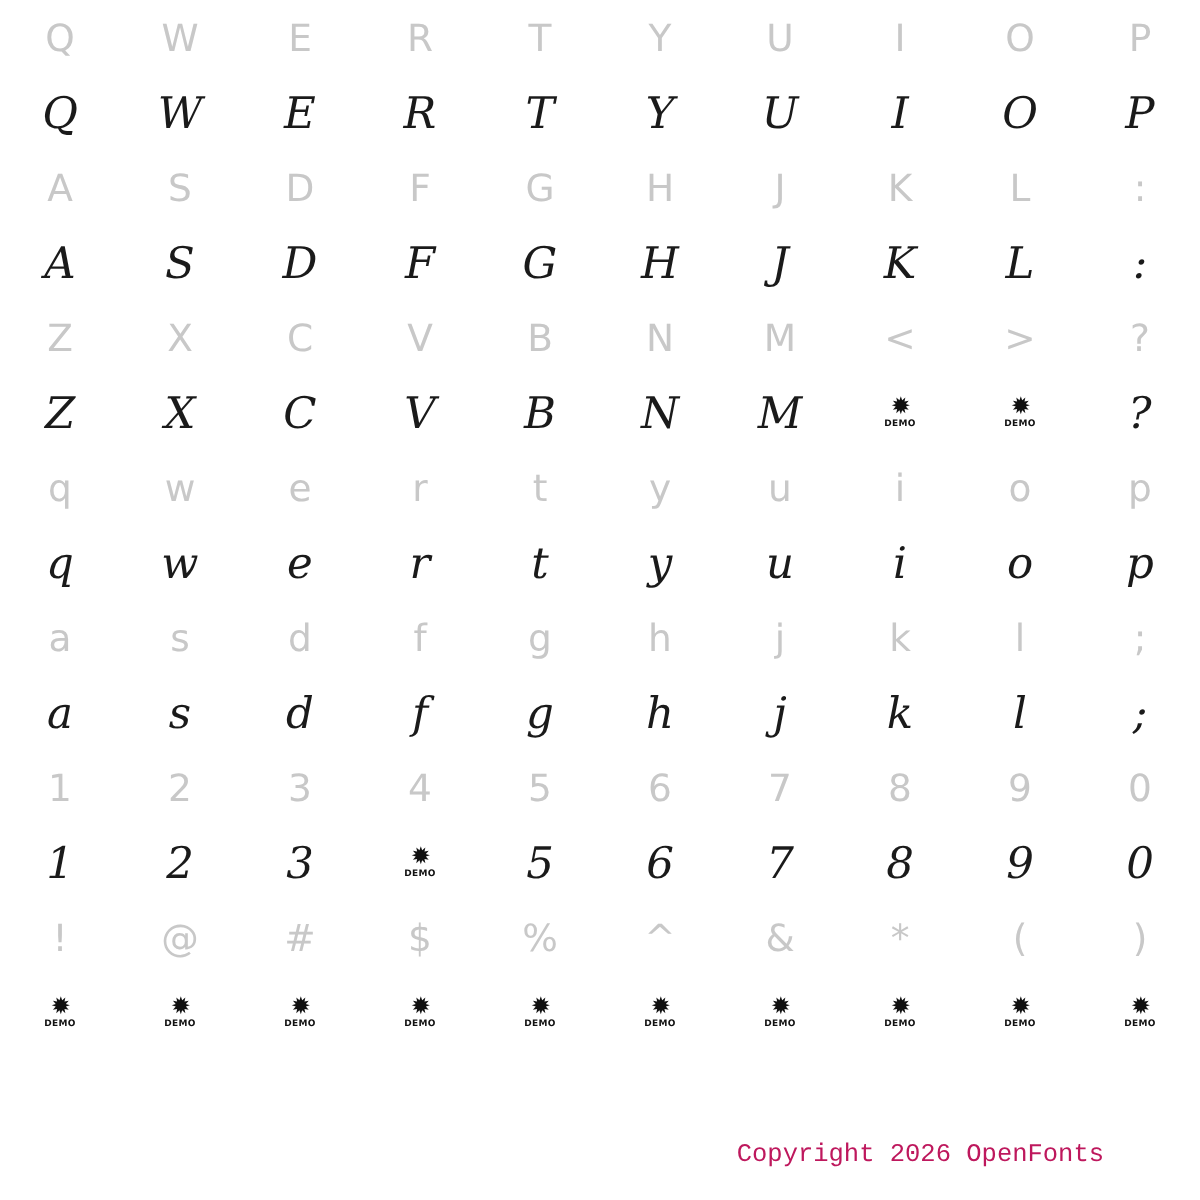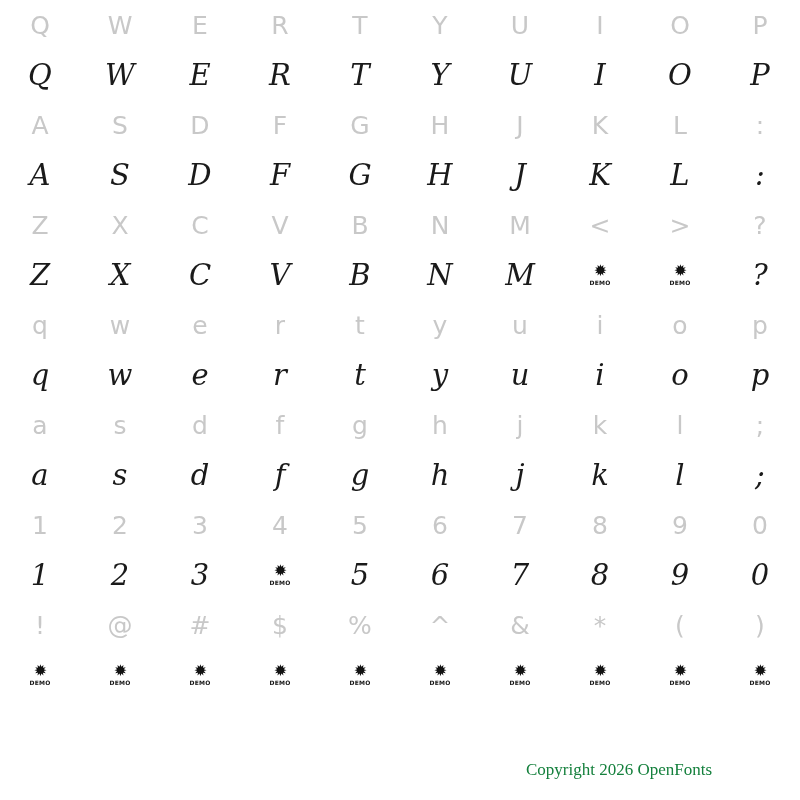--- a/index.html
+++ b/index.html
@@ -79,24 +79,24 @@
     font-style: normal;
     font-weight: 700;
     margin-top: 1px;
   }
   .footer {
     position: absolute;
     left: 0;
     right: 0;
     bottom: 20px;
     text-align: right;
-    padding-right: 88px;
-    font-family: Liberation Serif, serif;
+    padding-right: 64px;
+    font-family: Liberation Mono, monospace;
     font-size: 17px;
-    color: #15803d;
+    color: #be185d;
   }
 </style>
 </head>
 <body>
 
 <div id="sheet">
   <div class="grid" id="glyph-grid">
       <div class="row row-light"><div class="cell">Q</div><div class="cell">W</div><div class="cell">E</div><div class="cell">R</div><div class="cell">T</div><div class="cell">Y</div><div class="cell">U</div><div class="cell">I</div><div class="cell">O</div><div class="cell">P</div></div>
       <div class="row row-spec"><div class="cell">Q</div><div class="cell">W</div><div class="cell">E</div><div class="cell">R</div><div class="cell">T</div><div class="cell">Y</div><div class="cell">U</div><div class="cell">I</div><div class="cell">O</div><div class="cell">P</div></div>
       <div class="row row-light"><div class="cell">A</div><div class="cell">S</div><div class="cell">D</div><div class="cell">F</div><div class="cell">G</div><div class="cell">H</div><div class="cell">J</div><div class="cell">K</div><div class="cell">L</div><div class="cell">:</div></div>

